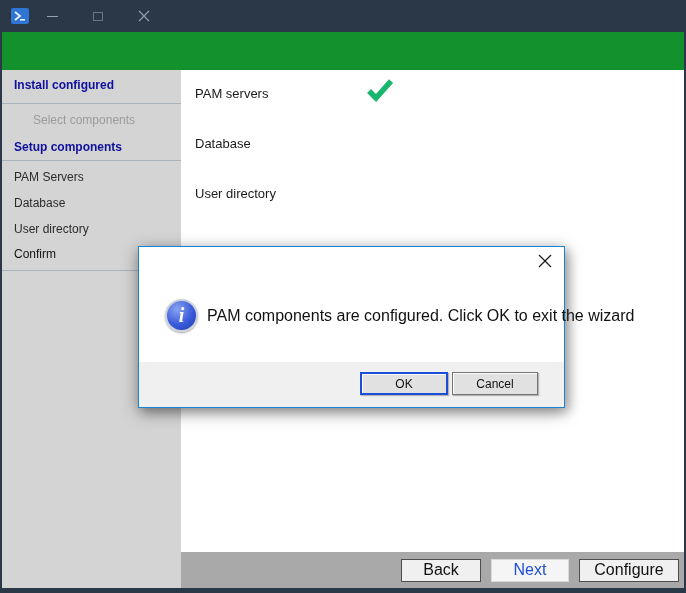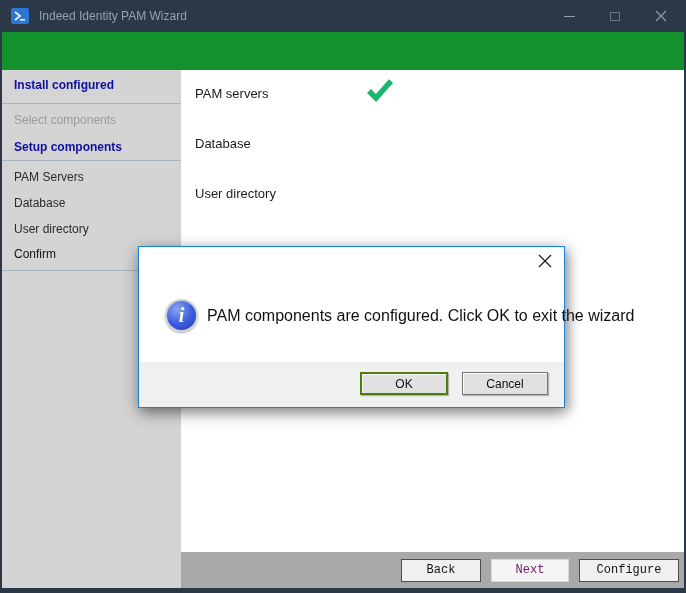--- a/index.html
+++ b/index.html
@@ -22,40 +22,40 @@
   
   .green-band { height:38px; background:#12912c; }
 
   
   .body { display:flex; height:518px; }
 
   .sidebar { width:179px; background:#d4d4d4; flex:0 0 auto; }
   .side-item { font-size:12px; color:#2b2b2b; padding:10px 12px 3px; line-height:13px; }
   .side-item.hdr { font-weight:bold; color:#10109e; }
   .side-item.cur { font-weight:normal; color:#121212; }
-  .side-item.dis { color:#9b9b9b; }
+  .side-item.dis { color:#9b9b9b;margin-left:19px; }
   .sep-b { border-bottom:1px solid #a9b3bc; }
   .si-0 { padding:9px 12px 11px; }
   .si-1 { padding:10px 12px 3px; }
   .si-2 { padding:7px 12px 12px; }
   .si-3 { padding:11px 12px 6px; }
   .si-7 { padding:9px 12px 9px; }
 
   .main { flex:1 1 auto; position:relative; background:#fff; }
   .comp-label { position:absolute; left:14px; font-size:13px; color:#1a1a1a; }
   .cl-0 { top:16px; } .cl-1 { top:66px; } .cl-2 { top:116px; }
   .check { position:absolute; left:186px; top:8px; width:26px; height:24px; }
 
   
   .footer { position:absolute; left:0; right:0; bottom:0; height:36px; background:#a9a9a9;
             display:flex; align-items:center; justify-content:flex-end; gap:10px; padding-right:5px; }
-  .fbtn { height:23px; font-size:12px; font-family:Liberation Mono, monospace; color:#111;
+  .fbtn { height:23px; font-size:16px; font-family:Liberation Sans, sans-serif; color:#111;
           background:#f0f0f0; border:1px solid #4d4d4d; }
   .fbtn-back { width:80px; } .fbtn-configure { width:100px; }
-  .fbtn-next { width:78px; background:#f5f5f5; border:1px solid #d9d9d9; color:#701a75; }
+  .fbtn-next { width:78px; background:#f5f5f5; border:1px solid #d9d9d9; color:#1d4ed8; }
 
   .bottom-strip { height:5px; background:#2b3848; }
 
   
   .dialog { position:absolute; left:136px; top:246px; width:427px; height:162px;
             background:#fff; border:1px solid #1883d7; z-index:10;
             box-shadow:0 4px 16px rgba(0,0,0,0.38), 4px 4px 10px rgba(0,0,0,0.22); }
   .dlg-close { position:absolute; top:5px; right:10px; width:18px; height:18px;
                display:flex; align-items:center; justify-content:center; }
   .dlg-row { position:absolute; left:26px; top:52px; display:flex; align-items:center; }
@@ -63,37 +63,36 @@
                background:radial-gradient(circle at 35% 28%, #8aa4f0 0%, #3a5bdb 55%, #1f3cae 100%);
                border:2px solid #ccd1d9; box-shadow:0 1px 2px rgba(0,0,0,0.35);
                color:#fff; font-family:"Liberation Serif","DejaVu Serif",serif;
                font-style:italic; font-weight:bold; font-size:20px;
                display:flex; align-items:center; justify-content:center; flex:0 0 auto; }
   .dlg-msg { margin-left:9px; font-size:16px; color:#111; white-space:nowrap; }
   .dlg-strip { position:absolute; left:0; right:0; bottom:0; height:45px; background:#f0f0f0; }
   .dbtn { position:absolute; height:23px; font-size:12px; font-family:inherit; color:#111;
           background:#e1e1e1; border:1px solid #757575;
           box-shadow:inset 1px 1px 0 rgba(255,255,255,0.85), 1px 1px 1px rgba(0,0,0,0.25); }
-  .dbtn-ok { left:221px; top:125px; width:88px; border:2px solid #4d7c0f; }
-  .dbtn-cancel { left:323px; top:125px; width:86px; }
+  .dbtn-ok { left:221px; top:125px; width:88px; border:2px solid #1d4ed8; }
+  .dbtn-cancel { left:313px; top:125px; width:86px; }
 </style>
 </head>
 <body>
 
 <div class="window">
 
   <div class="titlebar">
     <span class="app-icon">
       <svg width="18" height="18" viewBox="0 0 18 18">
         <rect x="0" y="1" width="18" height="16" rx="2" fill="#2e75d4"></rect>
         <polyline points="4,5 9,9 4,13" fill="none" stroke="#eaf1fb" stroke-width="1.8"></polyline>
         <rect x="9" y="12" width="5" height="1.6" fill="#eaf1fb"></rect>
       </svg>
     </span>
-    <span class="title-text">Indeed Identity PAM Wizard</span>
     <div class="win-controls">
       <span class="wc">
         <span class="icon-min"></span>
       </span>
       <span class="wc">
         <span class="icon-max"></span>
       </span>
       <span class="wc">
         <svg width="12" height="12" viewBox="0 0 12 12">
           <line x1="1" y1="1" x2="11" y2="11" stroke="#97a1ac" stroke-width="1.1"></line>

